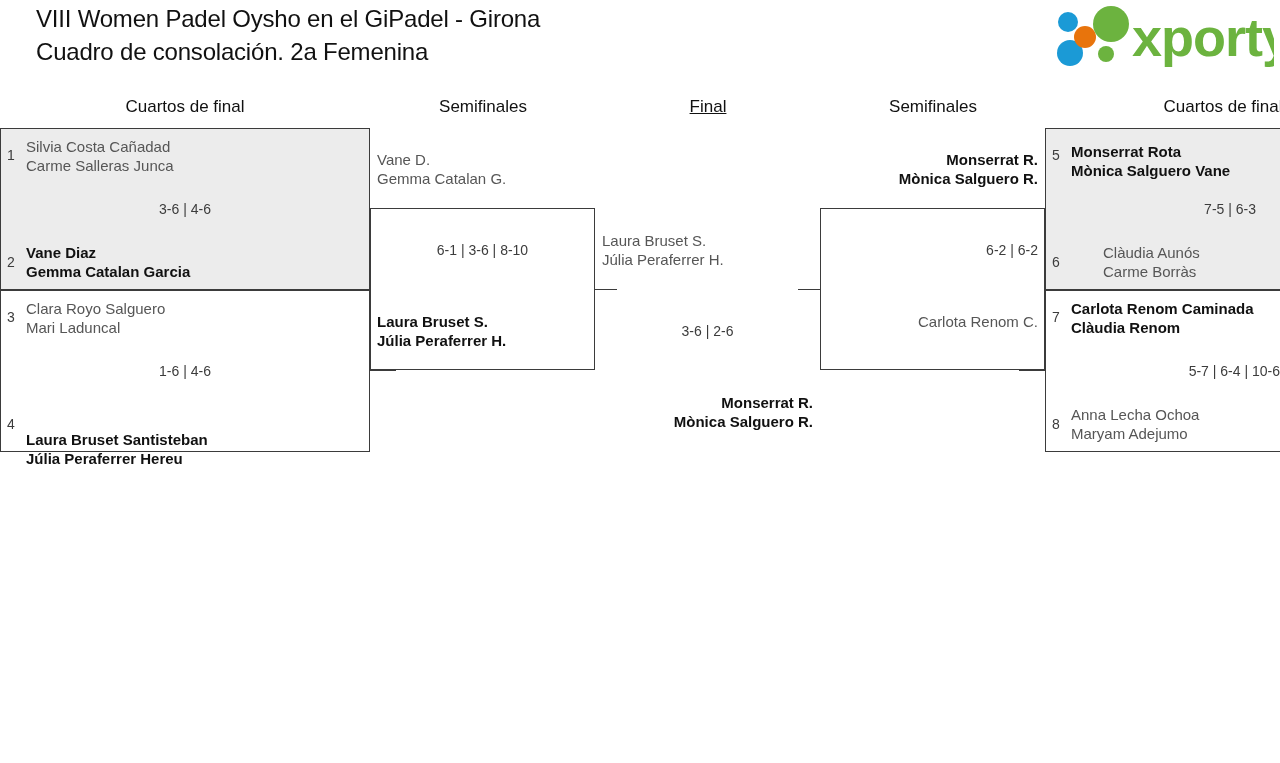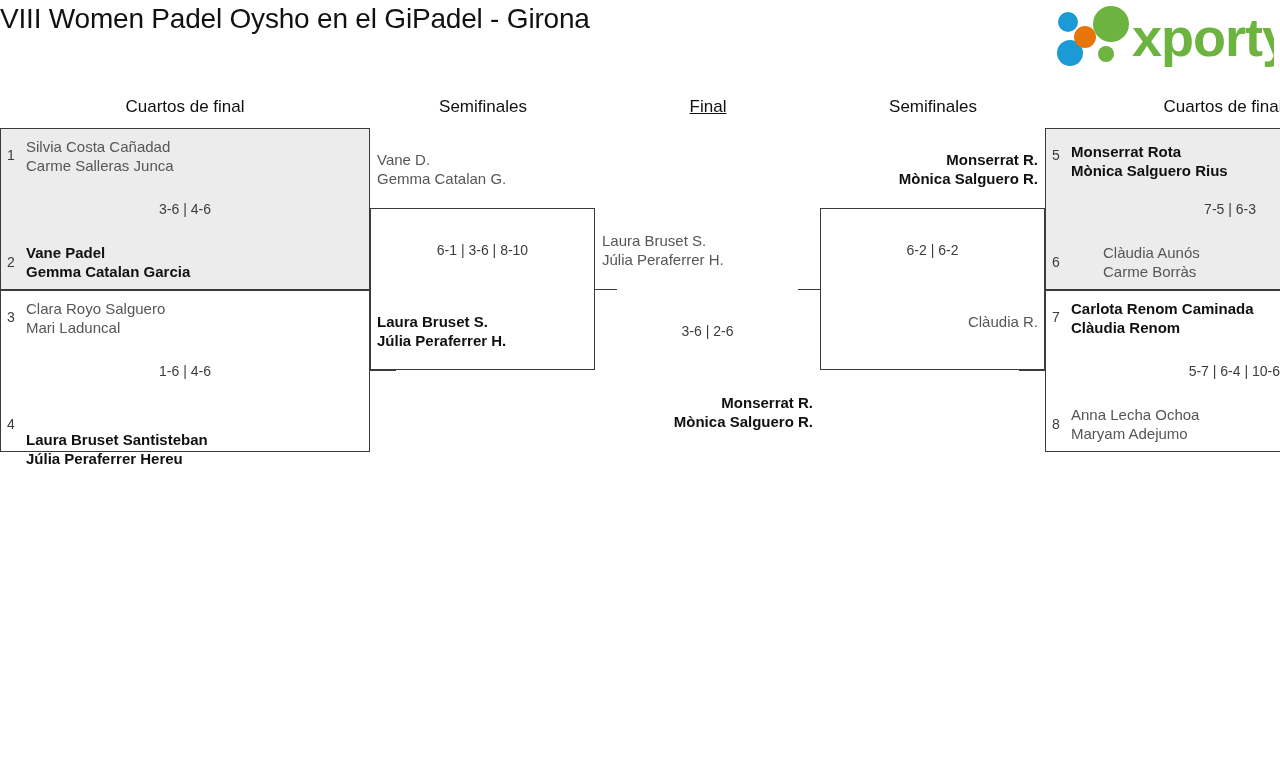--- a/index.html
+++ b/index.html
@@ -21,26 +21,27 @@
     position: absolute;
     left: 0; top: 0;
     width: 1280px; height: 80px;
   }
   #title-block {
     position: absolute;
     left: 0; top: 2px;
     width: 900px;
   }
   .title-line {
-    font-size: 28px;
+    font-size: 24px;
     line-height: 33px;
     font-weight: 400;
     color: #111111;
     letter-spacing: -0.2px;
     white-space: nowrap;
+    margin-left: 36px;
   }
 
   
   #logo {
     position: absolute;
     left: 1048px; top: 4px;
     width: 226px; height: 64px;
   }
   #logo svg { display: block; }
 
@@ -103,20 +104,21 @@
     background: #3b3b3b;
   }
 </style>
 </head>
 <body>
 
 <div id="header">
 
   <div id="title-block">
     <div class="title-line">VIII Women Padel Oysho en el GiPadel - Girona</div>
+    <div class="title-line">Cuadro de consolación. 2a Femenina</div>
   </div>
 
   <div id="logo">
     <svg width="226" height="64" viewBox="0 0 226 64">
       <circle cx="20" cy="18" r="10" fill="#1b9ad6"></circle>
       <circle cx="22" cy="49" r="13" fill="#1b9ad6"></circle>
       <circle cx="37" cy="33" r="11" fill="#e8740c"></circle>
       <circle cx="58" cy="50" r="8" fill="#6cb33f"></circle>
       <circle cx="63" cy="20" r="18" fill="#6cb33f"></circle>
       <text x="84" y="52" font-family="Liberation Sans, sans-serif" font-size="54" font-weight="700" fill="#6cb33f" letter-spacing="-1">xporty</text>
@@ -132,21 +134,21 @@
 
 <div class="match-box shaded" style="left:0px; top:128px; width:370px; height:162px;"></div>
 <div class="seed" style="left:2px; top:147px;">1</div>
 <div class="pair loser" style="left:26px; top:137px;">
   <span class="ln">Silvia Costa Cañadad</span>
   <span class="ln">Carme Salleras Junca</span>
 </div>
 <div class="score center" style="left:26px; top:200px; width:318px;">3-6 | 4-6</div>
 <div class="seed" style="left:2px; top:254px;">2</div>
 <div class="pair winner" style="left:26px; top:243px;">
-  <span class="ln">Vane Padel</span>
+  <span class="ln">Vane Diaz</span>
   <span class="ln">Gemma Catalan Garcia</span>
 </div>
 
 <div class="match-box" style="left:0px; top:290px; width:370px; height:162px;"></div>
 <div class="seed" style="left:2px; top:309px;">3</div>
 <div class="pair loser" style="left:26px; top:299px;">
   <span class="ln">Clara Royo Salguero</span>
   <span class="ln">Mari Laduncal</span>
 </div>
 <div class="score center" style="left:26px; top:362px; width:318px;">1-6 | 4-6</div>
@@ -175,30 +177,30 @@
 <div class="pair winner right" style="left:513px; top:393px; width:300px;">
   <span class="ln">Monserrat R.</span>
   <span class="ln">Mònica Salguero R.</span>
 </div>
 
 <div class="pair winner right" style="left:727px; top:150px; width:311px;">
   <span class="ln">Monserrat R.</span>
   <span class="ln">Mònica Salguero R.</span>
 </div>
 <div class="match-box" style="left:820px; top:208px; width:225px; height:162px;"></div>
-<div class="score center" style="left:827px; top:241px; width:211px;">6-2 | 6-2</div>
+<div class="score center" style="left:827px; top:241px; width:211px;text-align:right;">6-2 | 6-2</div>
 <div class="pair loser right" style="left:727px; top:312px; width:311px;">
-  <span class="ln">Clàudia R.</span>
+  <span class="ln">Carlota Renom C.</span>
 </div>
 
 <div class="match-box shaded" style="left:1045px; top:128px; width:245px; height:162px;"></div>
 <div class="seed" style="left:1047px; top:147px;">5</div>
 <div class="pair winner" style="left:1071px; top:142px;">
   <span class="ln">Monserrat Rota</span>
-  <span class="ln">Mònica Salguero Rius</span>
+  <span class="ln">Mònica Salguero Vane</span>
 </div>
 <div class="score right" style="left:1000px; top:200px; width:256px;">7-5 | 6-3</div>
 <div class="seed" style="left:1047px; top:254px;">6</div>
 <div class="pair loser" style="left:1103px; top:243px;">
   <span class="ln">Clàudia Aunós</span>
   <span class="ln">Carme Borràs</span>
 </div>
 
 <div class="match-box" style="left:1045px; top:290px; width:245px; height:162px;"></div>
 <div class="seed" style="left:1047px; top:309px;">7</div>

